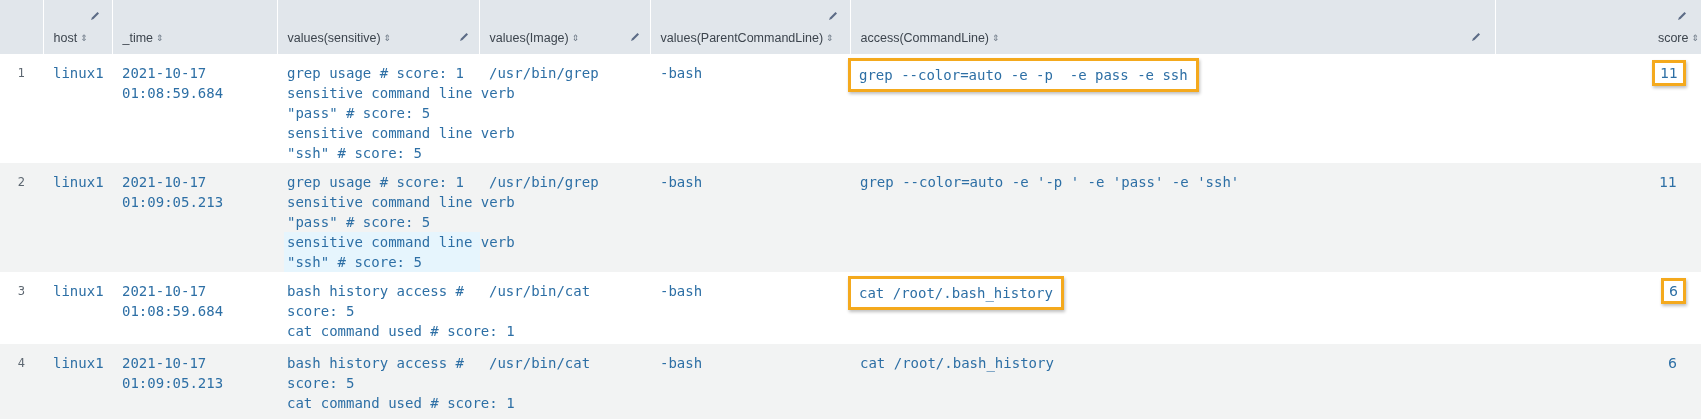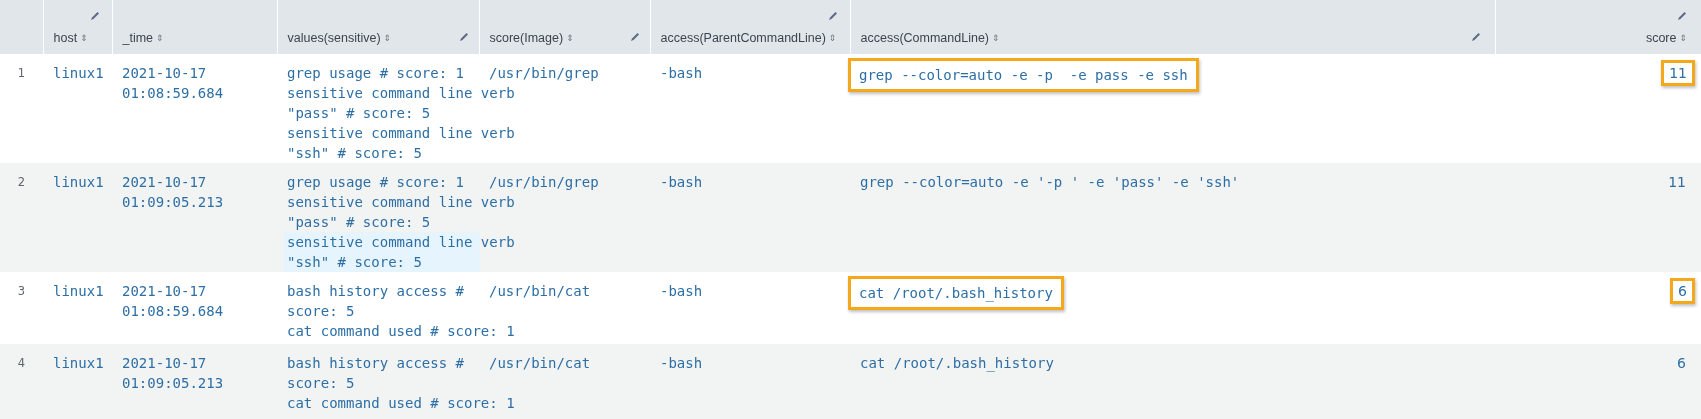--- a/index.html
+++ b/index.html
@@ -36,35 +36,35 @@
       transform: translateY(-1px);
     }
     th .edit {
       position: absolute;
       width: 10px; height: 10px;
       color: #5c6b86;
     }
     th .edit svg { display: block; }
     th .edit.top { top: 11px; right: 12px; }
     th .edit.side { bottom: 12px; right: 10px; }
-    th.num-col { text-align: right; padding-right: 14px; }
+    th.num-col { text-align: right; padding-right: 2px; }
 
     tbody td {
       font-family: "DejaVu Sans Mono", monospace;
       font-size: 14px;
       color: #2d6fa5;
       vertical-align: top;
       padding: 9px 10px 0 10px;
       line-height: 20px;
       white-space: nowrap;
     }
     tbody tr.odd { background: #ffffff; }
     tbody tr.even { background: #f2f3f3; }
     td.idx { color: #5c6670; text-align: right; padding-right: 18px; font-family: "DejaVu Sans", sans-serif; font-size: 11.5px; }
-    td.score { text-align: right; padding-right: 15px; font-family: "DejaVu Sans", sans-serif; }
+    td.score { text-align: right; padding-right: 24px; font-family: "DejaVu Sans", sans-serif; }
     .qual-line { display: block; }
     .qual-line.hl { background: #e6f5fd; margin-left: -3px; padding-left: 3px; width: 193px; }
     .boxed {
       display: inline-block;
       border: 3px solid #f4a91d;
       padding: 4px 8px;
       margin: -5px 0 0 -12px;
       line-height: 20px;
       box-shadow: 1px 2px 3px rgba(0,0,0,0.25);
       background: #ffffff;
@@ -113,34 +113,34 @@
       </th>
       <th>
         <span>values(sensitive)</span><span class="sort">⇕</span>
         <span class="edit side">
             <svg width="10" height="10" viewBox="0 0 10 10">
               <path d="M1 9 L2 6.5 L7.5 1 L9 2.5 L3.5 8 Z" fill="#5c6b86"></path>
             </svg>
           </span>
       </th>
       <th>
-        <span>score(Image)</span><span class="sort">⇕</span>
+        <span>values(Image)</span><span class="sort">⇕</span>
         <span class="edit side">
             <svg width="10" height="10" viewBox="0 0 10 10">
               <path d="M1 9 L2 6.5 L7.5 1 L9 2.5 L3.5 8 Z" fill="#5c6b86"></path>
             </svg>
           </span>
       </th>
       <th>
         <span class="edit top">
             <svg width="10" height="10" viewBox="0 0 10 10">
               <path d="M1 9 L2 6.5 L7.5 1 L9 2.5 L3.5 8 Z" fill="#5c6b86"></path>
             </svg>
           </span>
-        <span>access(ParentCommandLine)</span><span class="sort">⇕</span>
+        <span>values(ParentCommandLine)</span><span class="sort">⇕</span>
       </th>
       <th>
         <span>access(CommandLine)</span><span class="sort">⇕</span>
         <span class="edit side" style="right:14px">
             <svg width="10" height="10" viewBox="0 0 10 10">
               <path d="M1 9 L2 6.5 L7.5 1 L9 2.5 L3.5 8 Z" fill="#5c6b86"></path>
             </svg>
           </span>
       </th>
       <th class="num-col">

